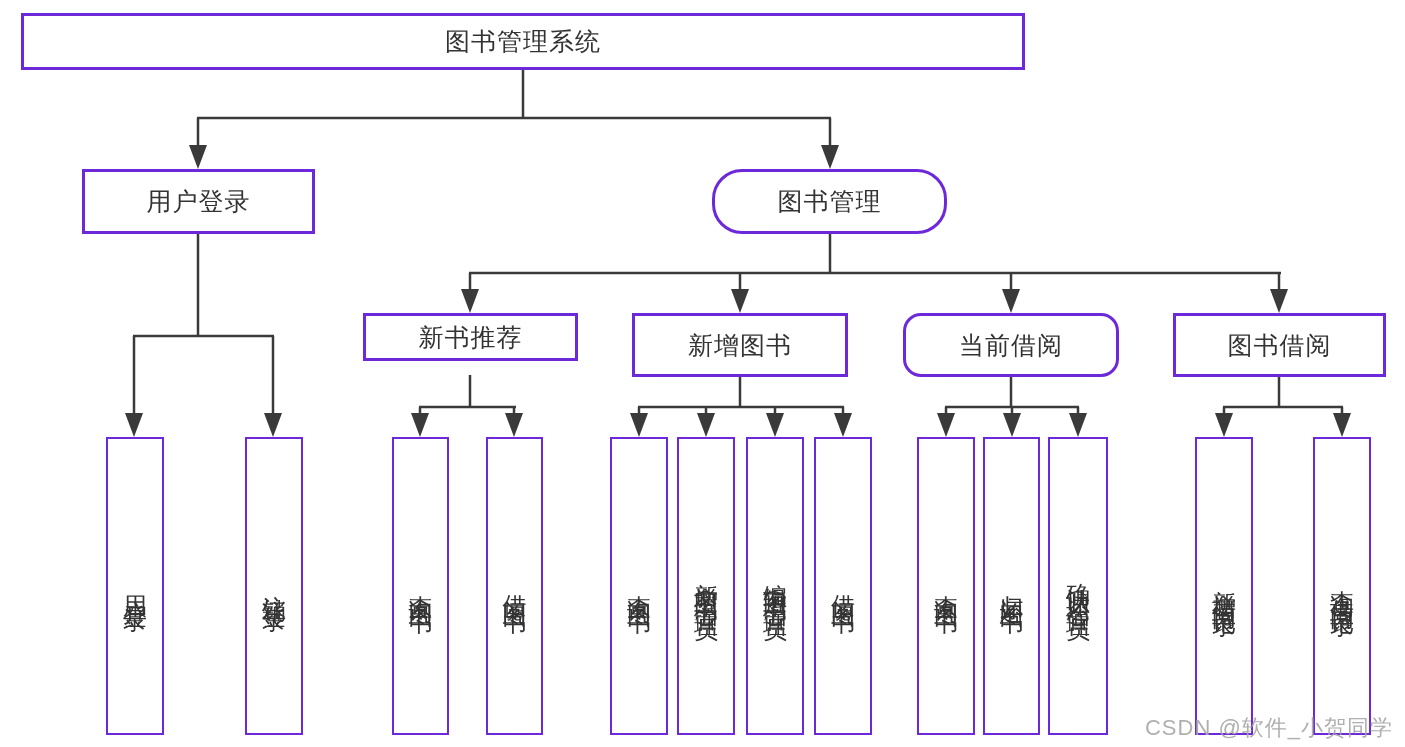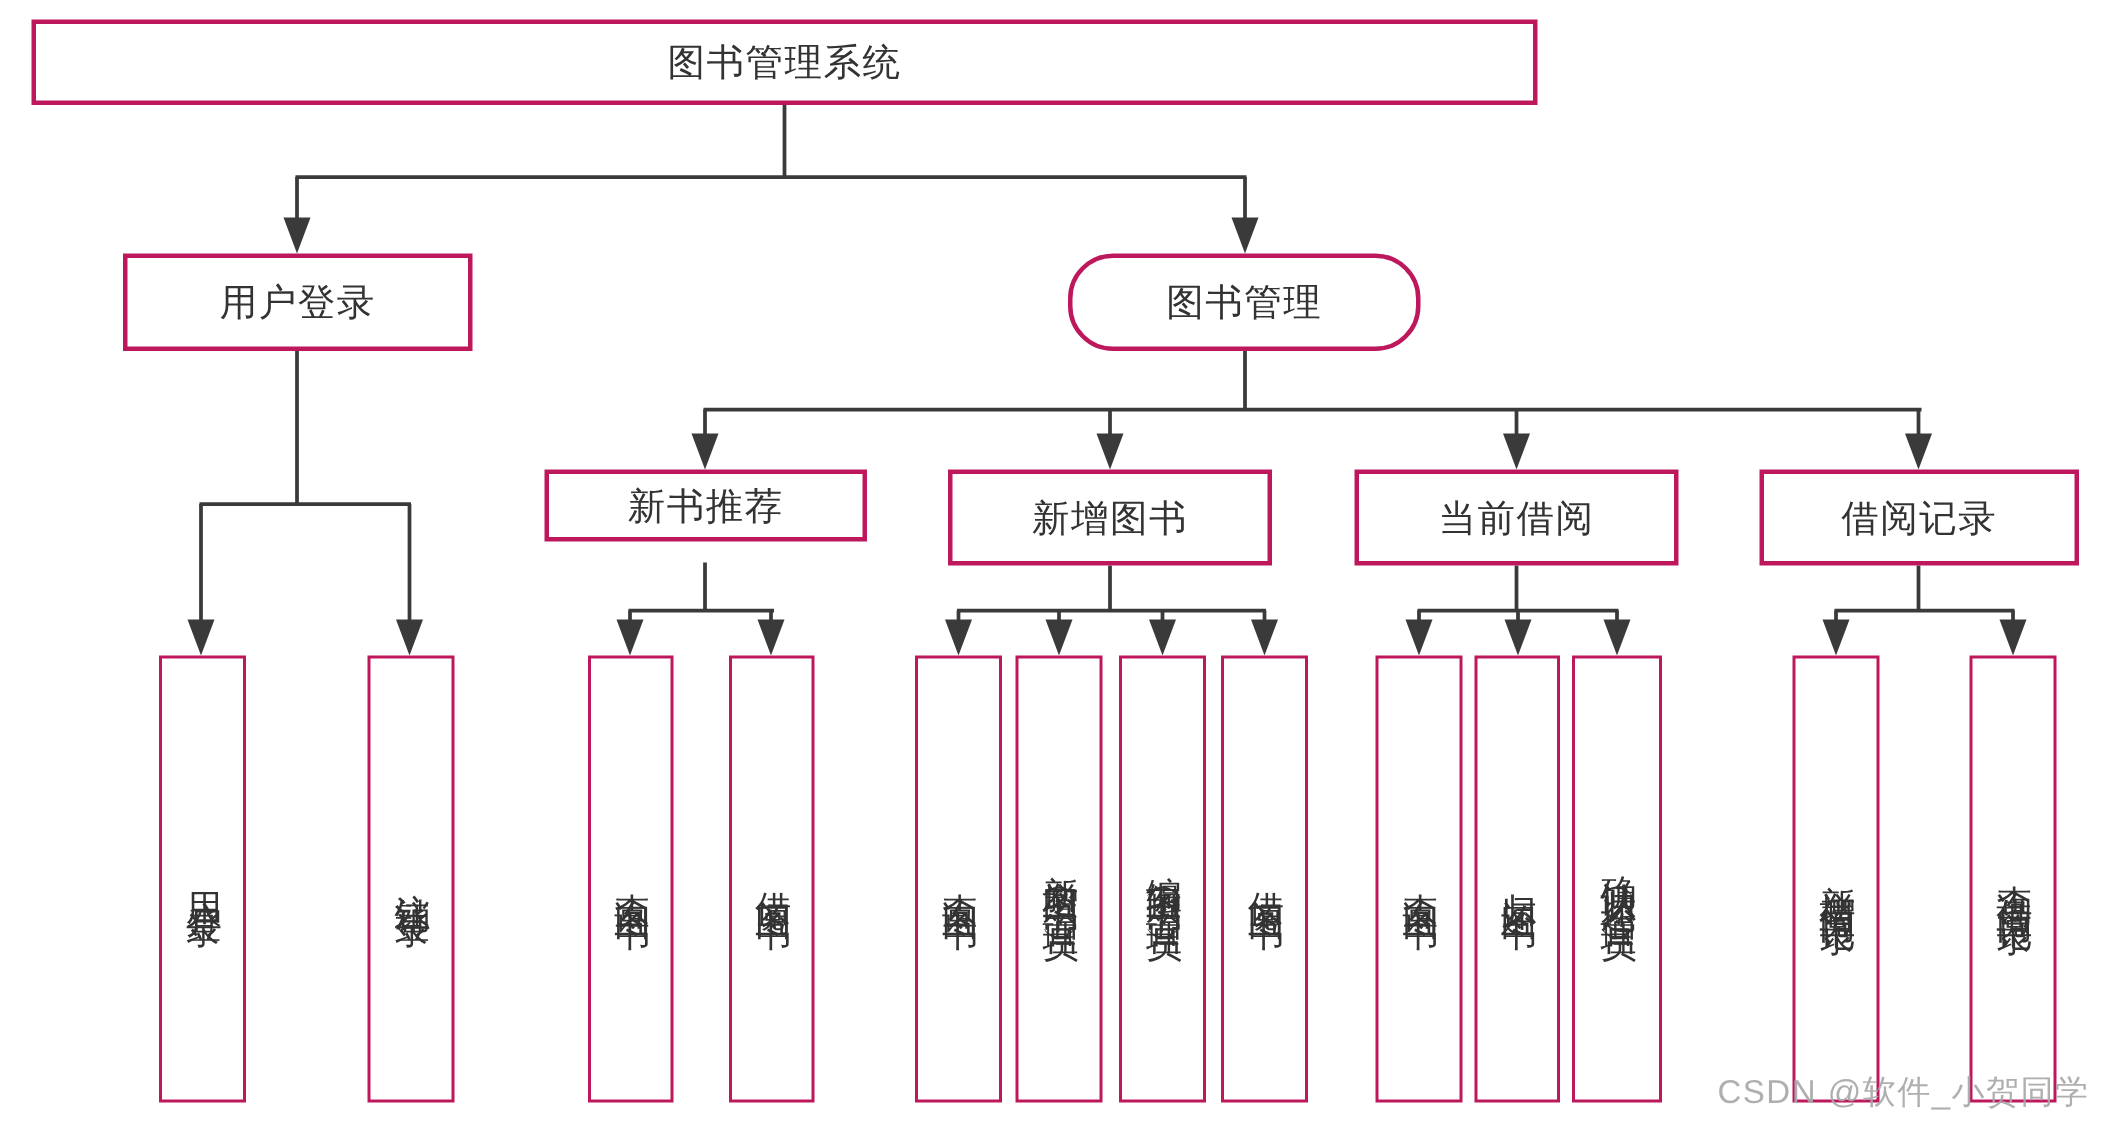--- a/index.html
+++ b/index.html
@@ -8,21 +8,21 @@
     position:relative;
     width:1405px;height:747px;
     background:#ffffff;
     overflow:hidden;
   }
   .wires{position:absolute;left:0;top:0;z-index:1;}
   .node{
     position:absolute;
     box-sizing:border-box;
     background:#ffffff;
-    border:3px solid #be185d;
+    border:3px solid #6d28d9;
     display:flex;
     align-items:center;
     justify-content:center;
     z-index:2;
     color:#333333;
   }
   .node .h-label{
     font-size:25px;
     letter-spacing:1px;
     white-space:nowrap;
@@ -132,25 +132,25 @@
   <div class="node" style="left:712px;top:169px;width:235px;height:65px;border-radius:30px;">
     <span class="h-label">图书管理</span>
   </div>
 
   <div class="node" style="left:363px;top:313px;width:215px;height:48px;">
     <span class="h-label">新书推荐</span>
   </div>
   <div class="node" style="left:632px;top:313px;width:216px;height:64px;">
     <span class="h-label">新增图书</span>
   </div>
-  <div class="node" style="left:903px;top:313px;width:216px;height:64px;">
+  <div class="node" style="left:903px;top:313px;width:216px;height:64px;border-radius:18px;">
     <span class="h-label">当前借阅</span>
   </div>
   <div class="node" style="left:1173px;top:313px;width:213px;height:64px;">
-    <span class="h-label">借阅记录</span>
+    <span class="h-label">图书借阅</span>
   </div>
 
   <div class="node leaf" style="left:106px;top:437px;width:58px;height:298px;">
     <span class="v-label">用户登录</span>
   </div>
   <div class="node leaf" style="left:245px;top:437px;width:58px;height:298px;">
     <span class="v-label">注销登录</span>
   </div>
 
   <div class="node leaf" style="left:392px;top:437px;width:57px;height:298px;">

